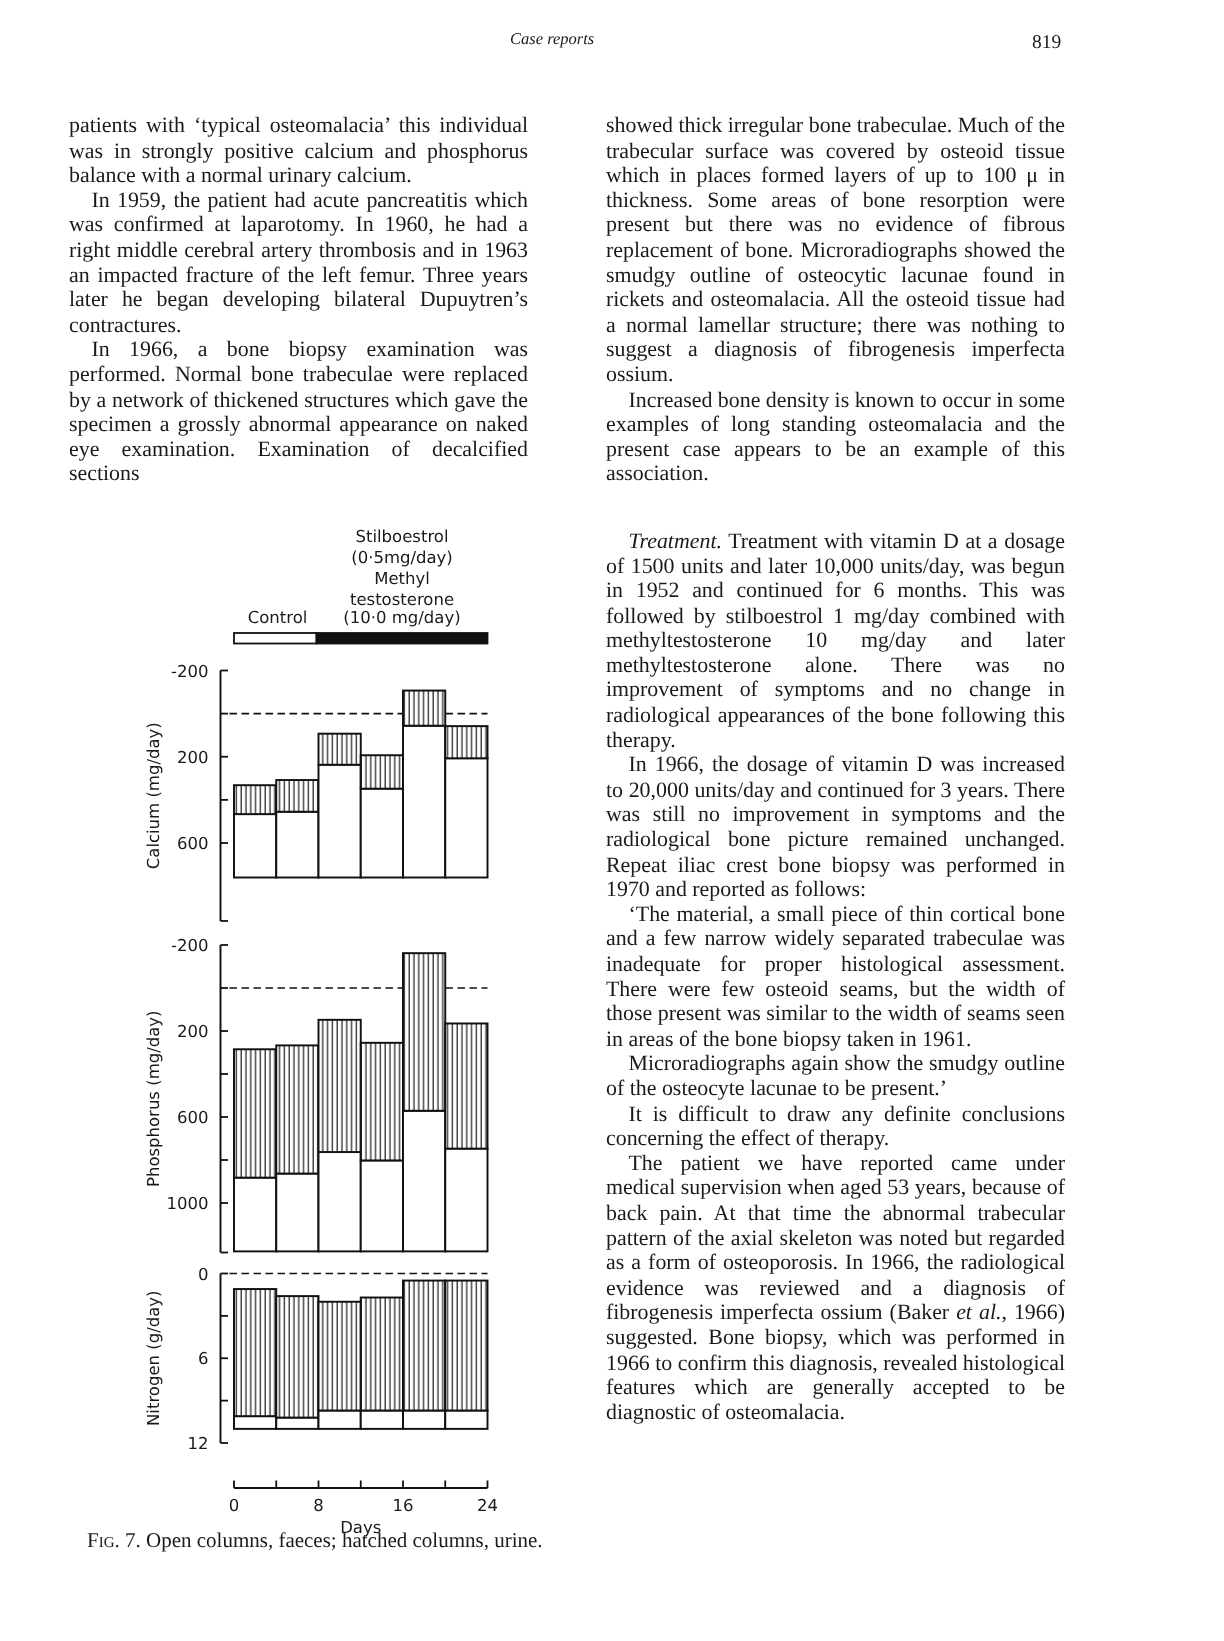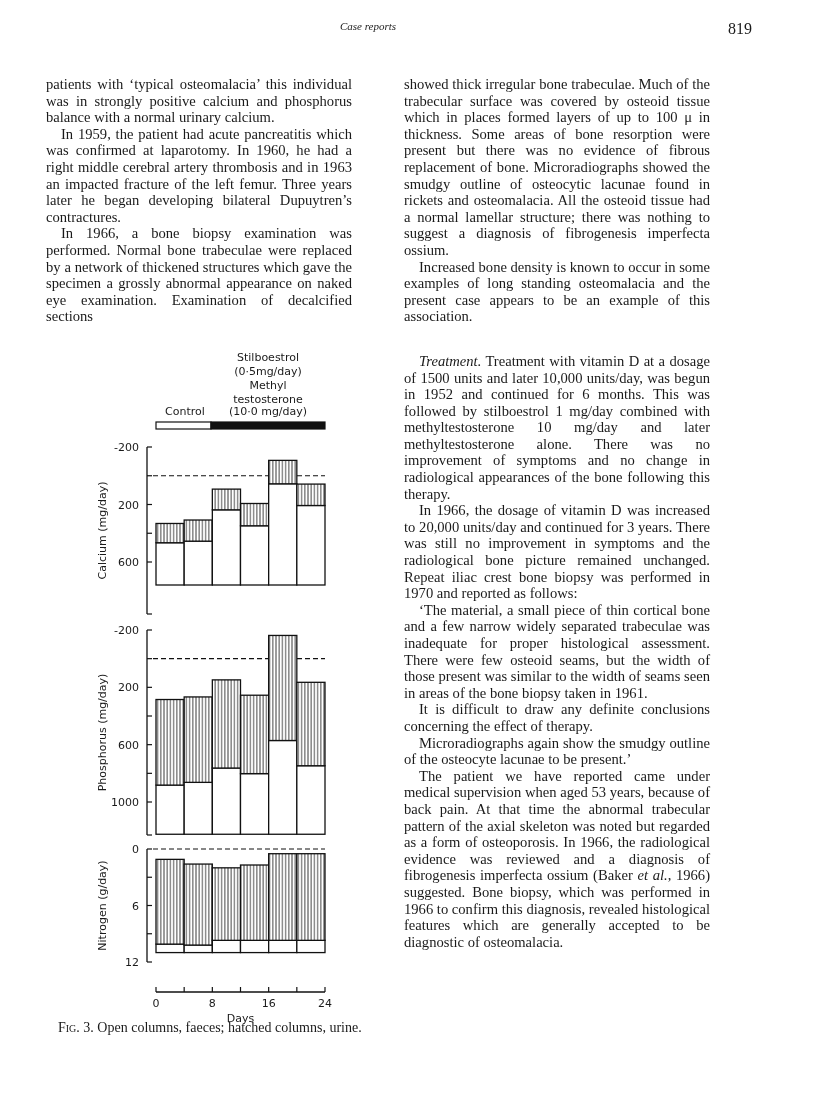--- a/index.html
+++ b/index.html
@@ -1,20 +1,20 @@
 <!DOCTYPE html>
 <html><head>
 <meta charset="utf-8">
 <style>
   html, body { margin: 0; padding: 0; background: #ffffff; }
   body { width: 816px; height: 1094px; position: relative; overflow: hidden; color: #1a1a1a;
          font-family: "Liberation Serif", "DejaVu Serif", serif; }
   .running-head { position: absolute; top: 20px; left: 0; width: 816px; height: 20px; }
   .running-title { position: absolute; left: 340px; top: 0; font-style: italic; font-size: 11px; }
-  .page-number { position: absolute; left: 688px; top: 0; font-size: 16px; margin-left: 40px; }
+  .page-number { position: absolute; left: 688px; top: 0; font-size: 13px; }
   .col { position: absolute; font-size: 14.6px; line-height: 16.6px; text-align: justify; }
   .col-left { left: 46px; top: 76px; width: 306px; }
   .col-right { left: 404px; top: 76px; width: 306px; }
   .col p { margin: 0; }
   .col p.indent { text-indent: 15px; }
   .col p.gap { margin-top: 28px; }
   .col .it { font-style: italic; }
   .heading { font-weight: bold; margin-top: 16px !important; }
   .figure { position: absolute; left: 0; top: 0; width: 816px; height: 798px; pointer-events: none; }
   .figure svg { position: absolute; left: 0; top: 0; }
@@ -35,22 +35,22 @@
   <p class="indent">In 1959, the patient had acute pancreatitis which was confirmed at laparotomy. In 1960, he had a right middle cerebral artery thrombosis and in 1963 an impacted fracture of the left femur. Three years later he began developing bilateral Dupuytren’s contractures.</p>
   <p class="indent">In 1966, a bone biopsy examination was performed. Normal bone trabeculae were replaced by a network of thickened structures which gave the specimen a grossly abnormal appearance on naked eye examination. Examination of decalcified sections</p>
 </div>
 
 <div class="col col-right">
   <p>showed thick irregular bone trabeculae. Much of the trabecular surface was covered by osteoid tissue which in places formed layers of up to 100 μ in thickness. Some areas of bone resorption were present but there was no evidence of fibrous replacement of bone. Microradiographs showed the smudgy outline of osteocytic lacunae found in rickets and osteomalacia. All the osteoid tissue had a normal lamellar structure; there was nothing to suggest a diagnosis of fibrogenesis imperfecta ossium.</p>
   <p class="indent">Increased bone density is known to occur in some examples of long standing osteomalacia and the present case appears to be an example of this association.</p>
   <p class="indent gap"><span class="it">Treatment.</span><span> Treatment with vitamin D at a dosage of 1500 units and later 10,000 units/day, was begun in 1952 and continued for 6 months. This was followed by stilboestrol 1 mg/day combined with methyltestosterone 10 mg/day and later methyltestosterone alone. There was no improvement of symptoms and no change in radiological appearances of the bone following this therapy.</span></p>
   <p class="indent">In 1966, the dosage of vitamin D was increased to 20,000 units/day and continued for 3 years. There was still no improvement in symptoms and the radiological bone picture remained unchanged. Repeat iliac crest bone biopsy was performed in 1970 and reported as follows:</p>
   <p class="indent">‘The material, a small piece of thin cortical bone and a few narrow widely separated trabeculae was inadequate for proper histological assessment. There were few osteoid seams, but the width of those present was similar to the width of seams seen in areas of the bone biopsy taken in 1961.</p>
+  <p class="indent">Microradiographs again show the smudgy outline of the osteocyte lacunae to be present.’</p>
   <p class="indent">It is difficult to draw any definite conclusions concerning the effect of therapy.</p>
-  <p class="indent">Microradiographs again show the smudgy outline of the osteocyte lacunae to be present.’</p>
   <p class="indent"><span>The patient we have reported came under medical supervision when aged 53 years, because of back pain. At that time the abnormal trabecular pattern of the axial skeleton was noted but regarded as a form of osteoporosis. In 1966, the radiological evidence was reviewed and a diagnosis of fibrogenesis imperfecta ossium (Baker </span><span class="it">et al.</span><span>, 1966) suggested. Bone biopsy, which was performed in 1966 to confirm this diagnosis, revealed histological features which are generally accepted to be diagnostic of osteomalacia.</span></p>
 </div>
 
 <div class="figure">
   <svg id="fig-svg" width="816" height="1094">
     <defs>
       <pattern id="hatch" width="3.2" height="10" patternUnits="userSpaceOnUse">
         <rect width="3.2" height="10" fill="#ffffff"></rect>
         <line x1="0.8" y1="0" x2="0.8" y2="10" stroke="#333" stroke-width="0.9"></line>
       </pattern>
@@ -149,13 +149,13 @@
         <line x1="325" y1="987" x2="325" y2="992" stroke="#111" stroke-width="1.2"></line>
         <text x="325" y="1007" text-anchor="middle" class="fig-text">24</text>
         <line x1="184.16666666666666" y1="987" x2="184.16666666666666" y2="992" stroke="#111" stroke-width="1.2"></line>
         <line x1="240.5" y1="987" x2="240.5" y2="992" stroke="#111" stroke-width="1.2"></line>
         <line x1="296.83333333333337" y1="987" x2="296.83333333333337" y2="992" stroke="#111" stroke-width="1.2"></line>
         <text x="240.5" y="1022" text-anchor="middle" class="fig-text">Days</text>
       </g>
   </svg>
 </div>
 
-<div class="caption"><span class="sc">Fig. 3.</span><span> Open columns, faeces; hatched columns, urine.</span></div>
+<div class="caption"><span class="sc">Fig. 7.</span><span> Open columns, faeces; hatched columns, urine.</span></div>
 
 </body></html>

